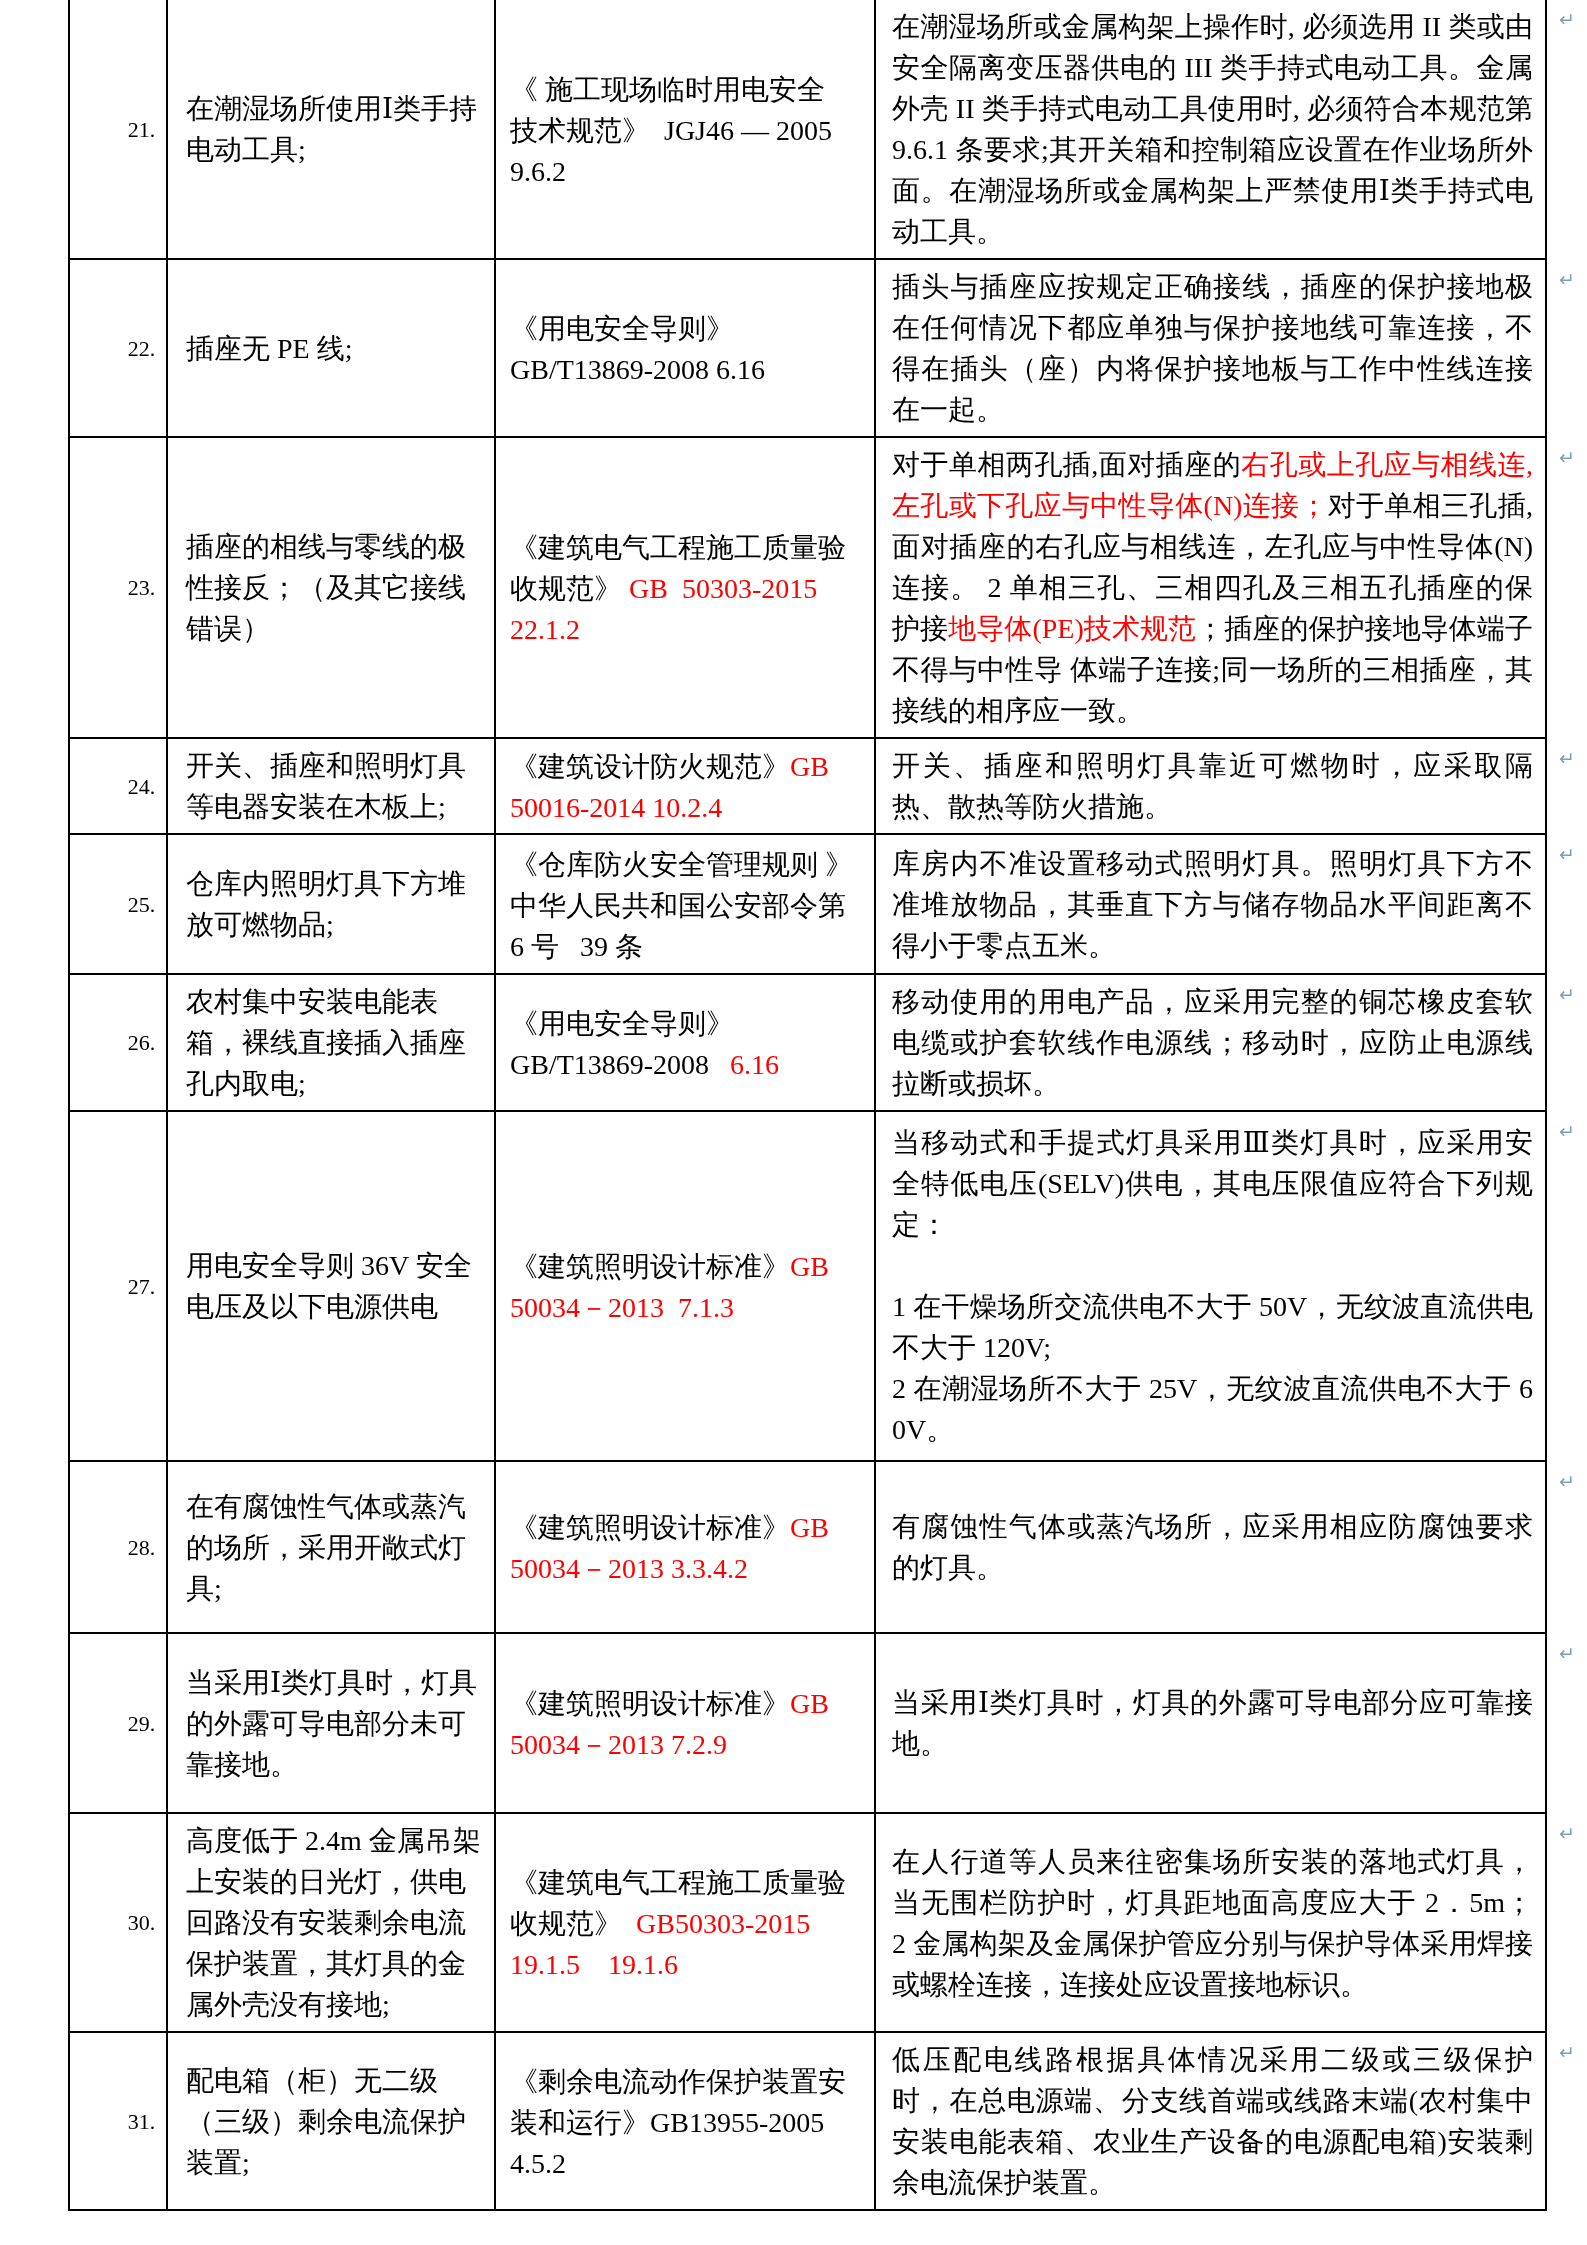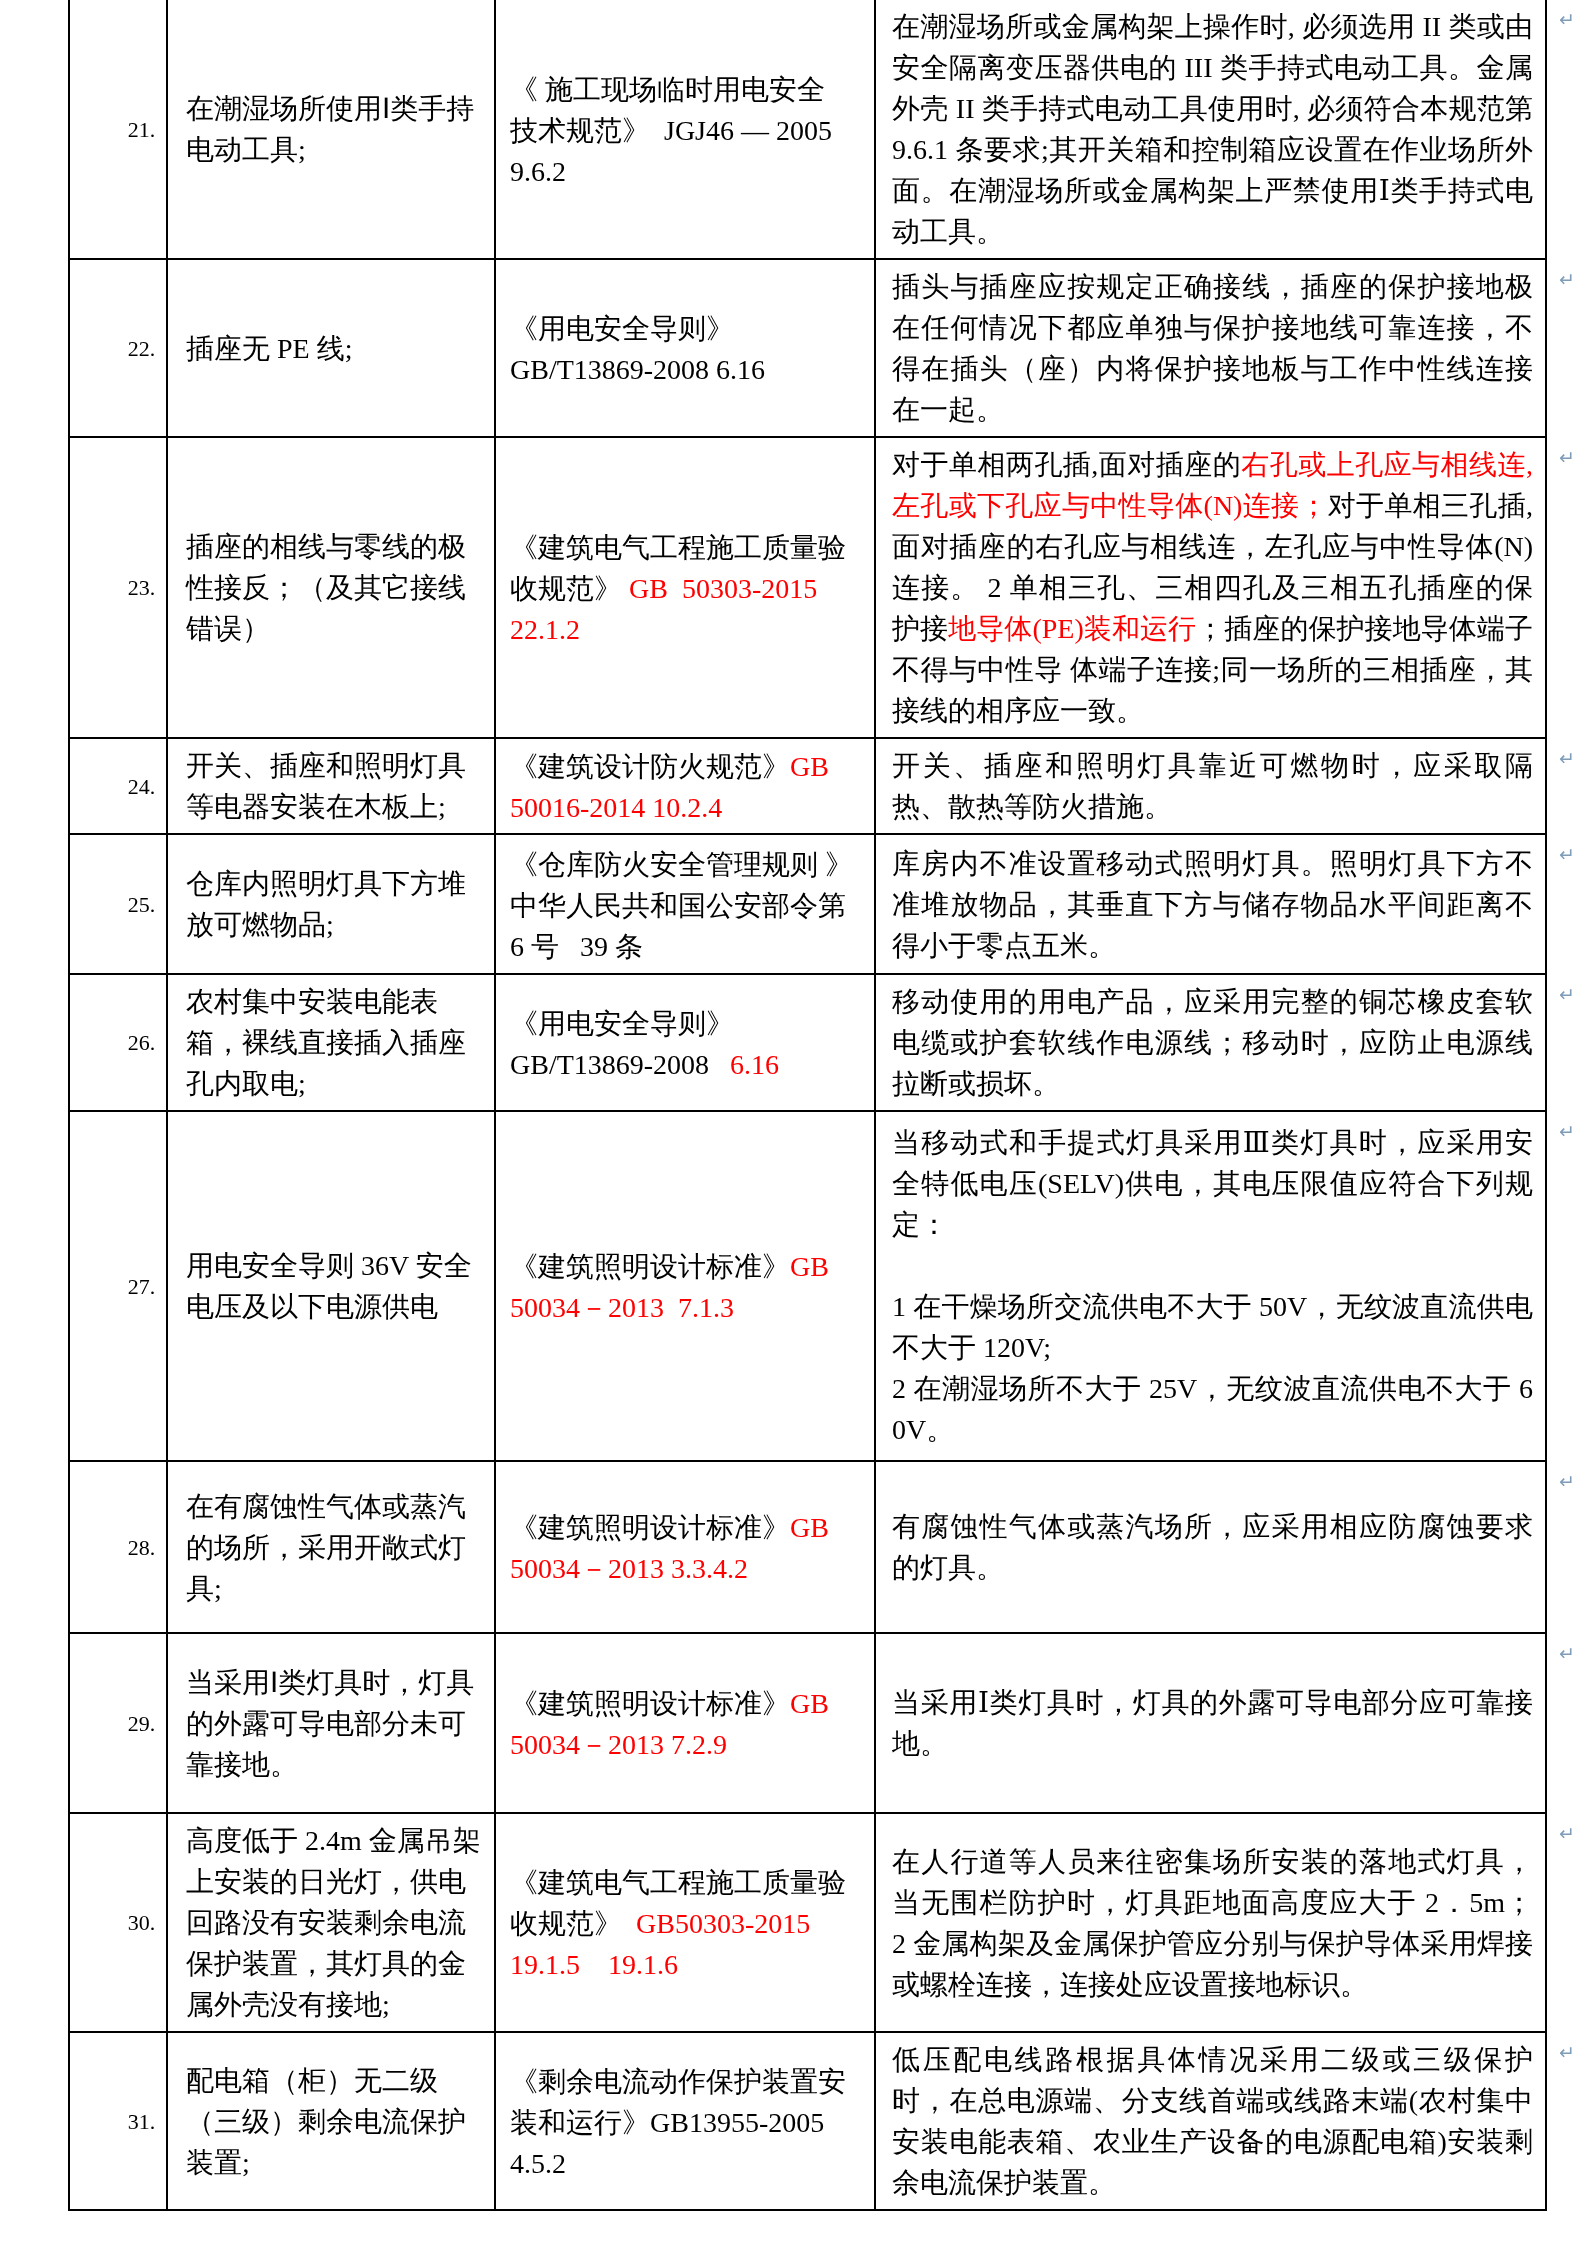--- a/index.html
+++ b/index.html
@@ -20,21 +20,21 @@
   }
   td{
     border:2px solid #000;
     vertical-align:middle;
     font-size:28px;
     line-height:41px;
     word-break:break-all;
   }
   tr:first-child td{border-top:none;margin-top:47px;}
   td.num{text-align:center;font-size:22px;padding-left:48px;}
-  td.issue{padding:6px 12px 6px 18px;text-align:left;font-family:Liberation Serif, serif;}
+  td.issue{padding:6px 12px 6px 18px;text-align:left;}
   td.ref{padding:6px 10px 4px 14px;text-align:left;white-space:pre-wrap;}
   td.detail{
     padding:6px 12px 6px 16px;
     text-align:justify;
     text-justify:inter-character;
     white-space:pre-wrap;
     position:relative;
   }
   .red{color:#ff0000;}
   .pmark{
@@ -84,21 +84,21 @@
           <td class="ref"><span>《用电安全导则》
 GB/T13869-2008 6.16</span></td>
           <td class="detail"><span>插头与插座应按规定正确接线，插座的保护接地极在任何情况下都应单独与保护接地线可靠连接，不得在插头（座）内将保护接地板与工作中性线连接在一起。</span><span class="pmark">↵</span></td>
         </tr>
         <tr>
           <td class="num">23.</td>
           <td class="issue">插座的相线与零线的极性接反；（及其它接线错误）</td>
           <td class="ref"><span>《建筑电气工程施工质量验
 收规范》 </span><span class="red">GB  50303-2015
 22.1.2</span></td>
-          <td class="detail"><span>对于单相两孔插,面对插座的</span><span class="red">右孔或上孔应与相线连,左孔或下孔应与中性导体(N)连接；</span><span>对于单相三孔插,面对插座的右孔应与相线连，左孔应与中性导体(N)连接。 2 单相三孔、三相四孔及三相五孔插座的保护接</span><span class="red">地导体(PE)装和运行</span><span>；插座的保护接地导体端子不得与中性导 体端子连接;同一场所的三相插座，其接线的相序应一致。</span><span class="pmark">↵</span></td>
+          <td class="detail"><span>对于单相两孔插,面对插座的</span><span class="red">右孔或上孔应与相线连,左孔或下孔应与中性导体(N)连接；</span><span>对于单相三孔插,面对插座的右孔应与相线连，左孔应与中性导体(N)连接。 2 单相三孔、三相四孔及三相五孔插座的保护接</span><span class="red">地导体(PE)技术规范</span><span>；插座的保护接地导体端子不得与中性导 体端子连接;同一场所的三相插座，其接线的相序应一致。</span><span class="pmark">↵</span></td>
         </tr>
         <tr>
           <td class="num">24.</td>
           <td class="issue">开关、插座和照明灯具等电器安装在木板上;</td>
           <td class="ref"><span>《建筑设计防火规范》</span><span class="red">GB
 50016-2014 10.2.4</span></td>
           <td class="detail"><span>开关、插座和照明灯具靠近可燃物时，应采取隔热、散热等防火措施。</span><span class="pmark">↵</span></td>
         </tr>
         <tr>
           <td class="num">25.</td>

